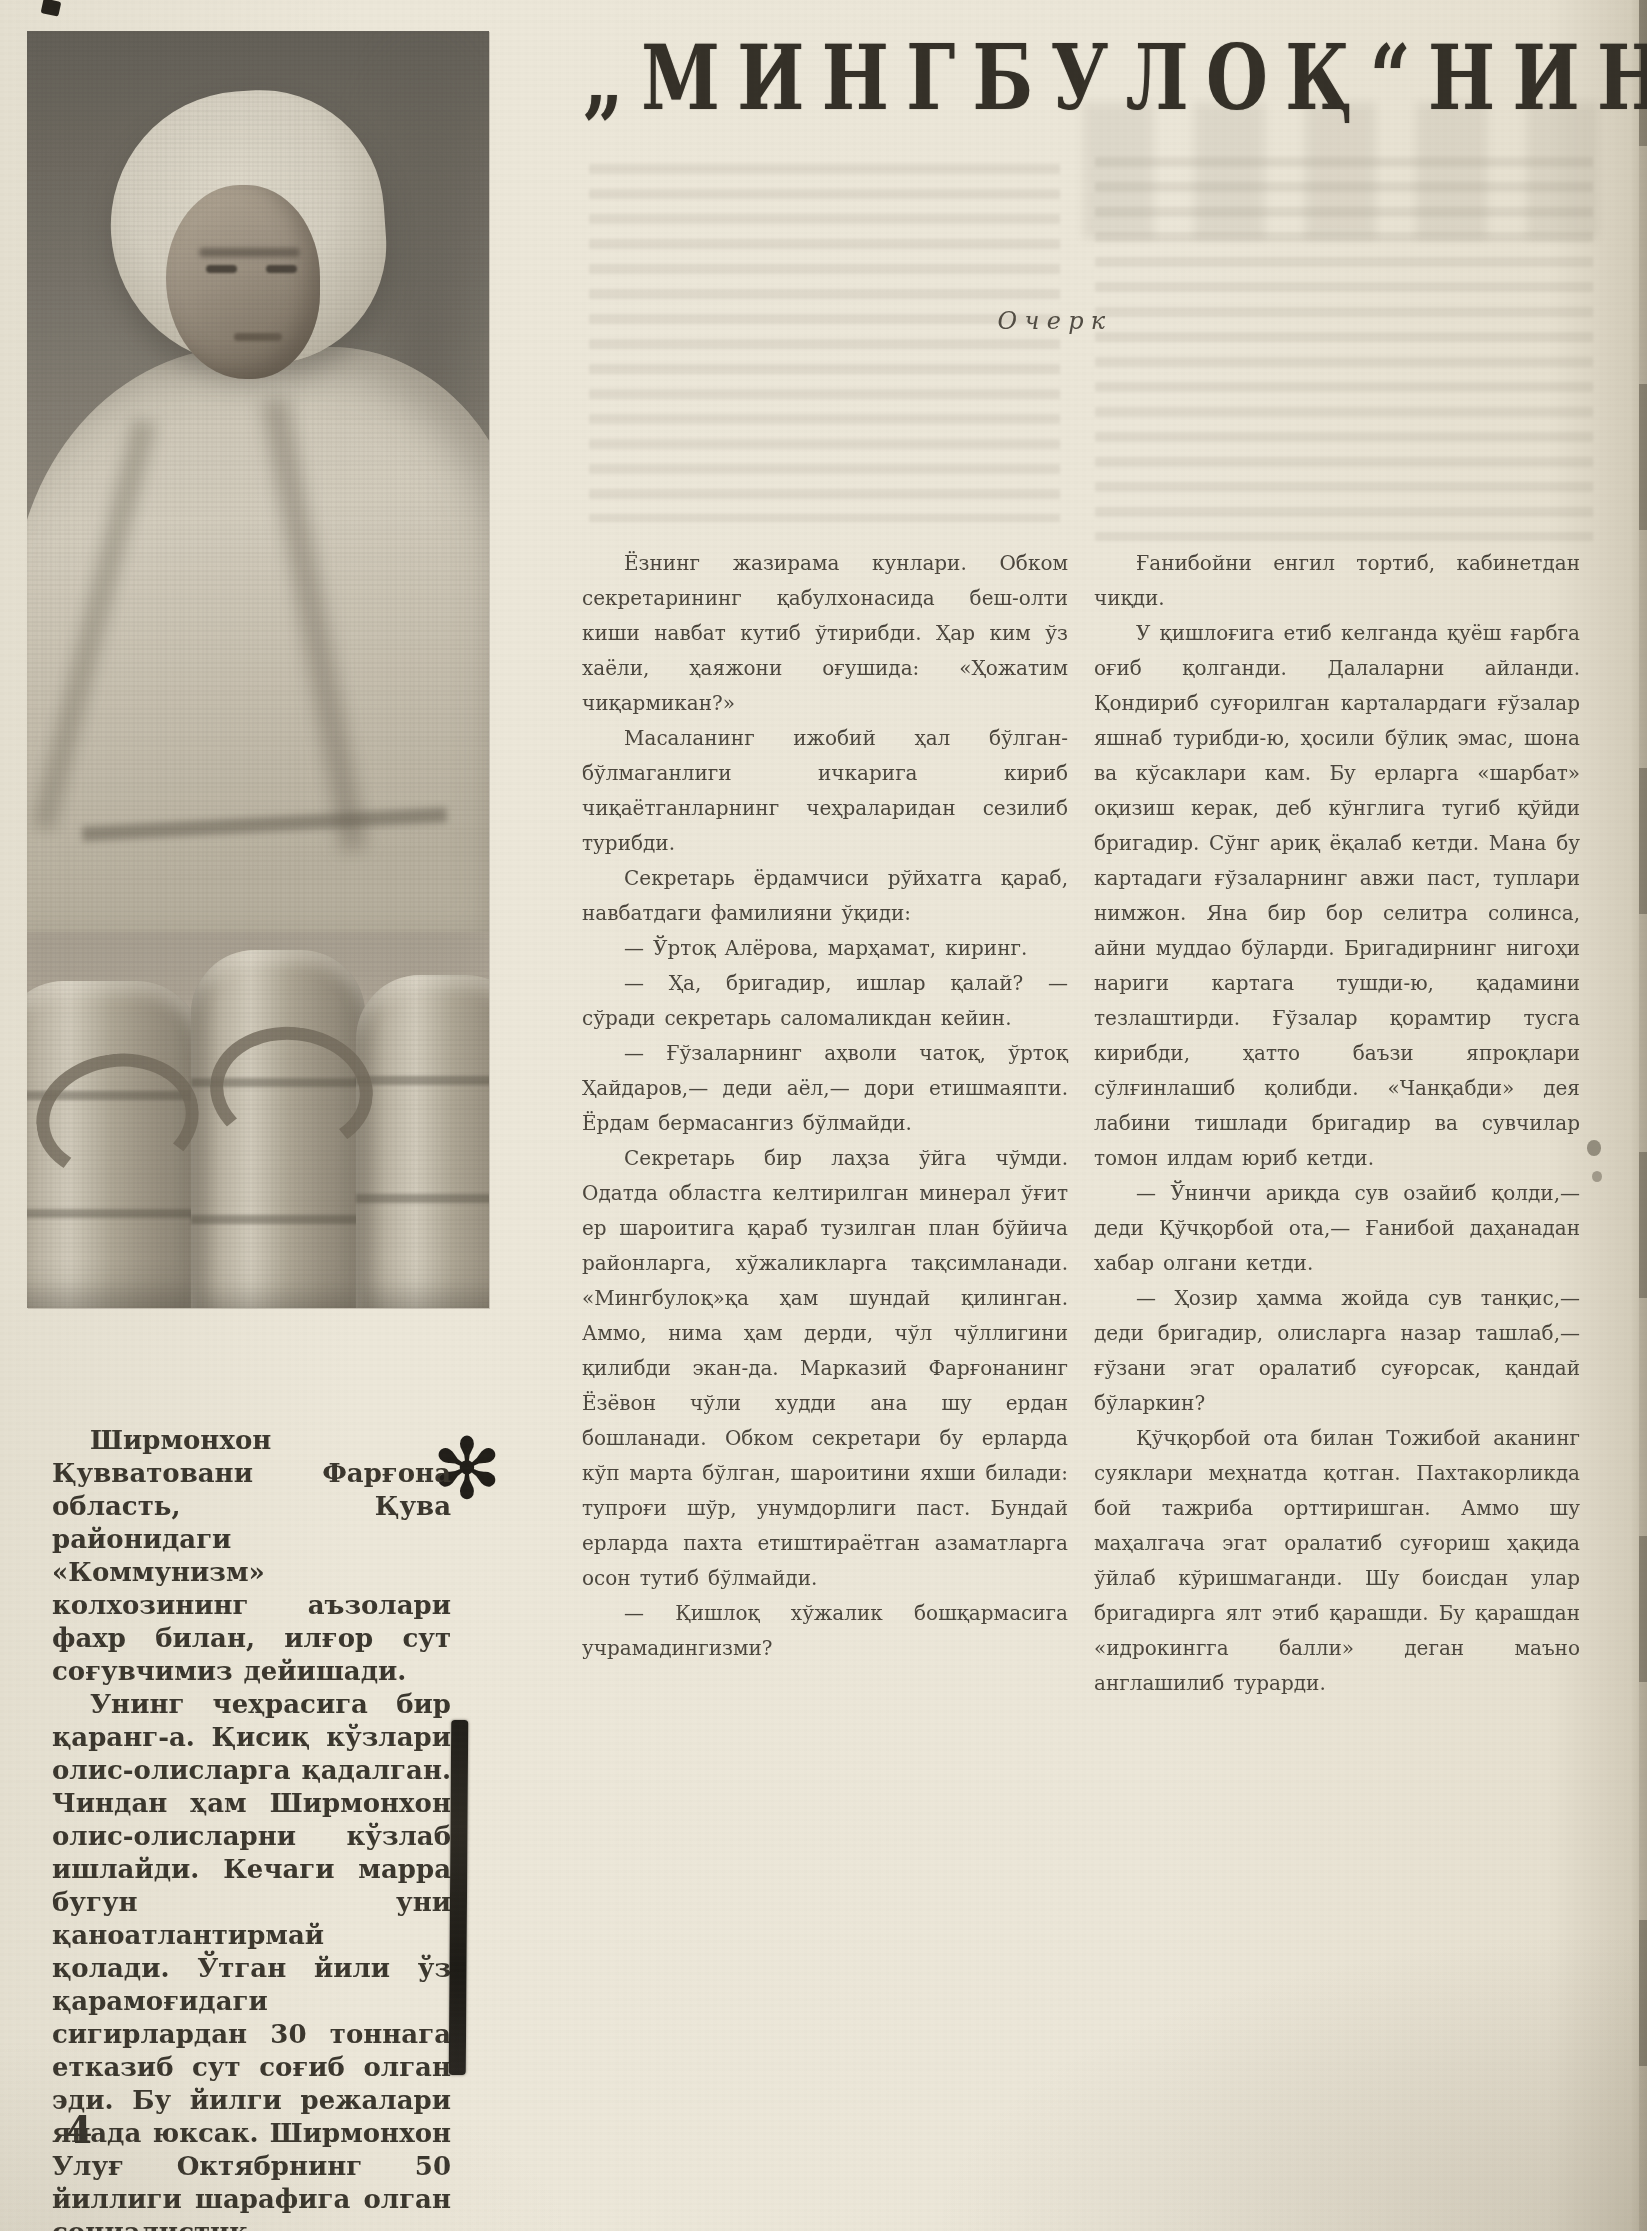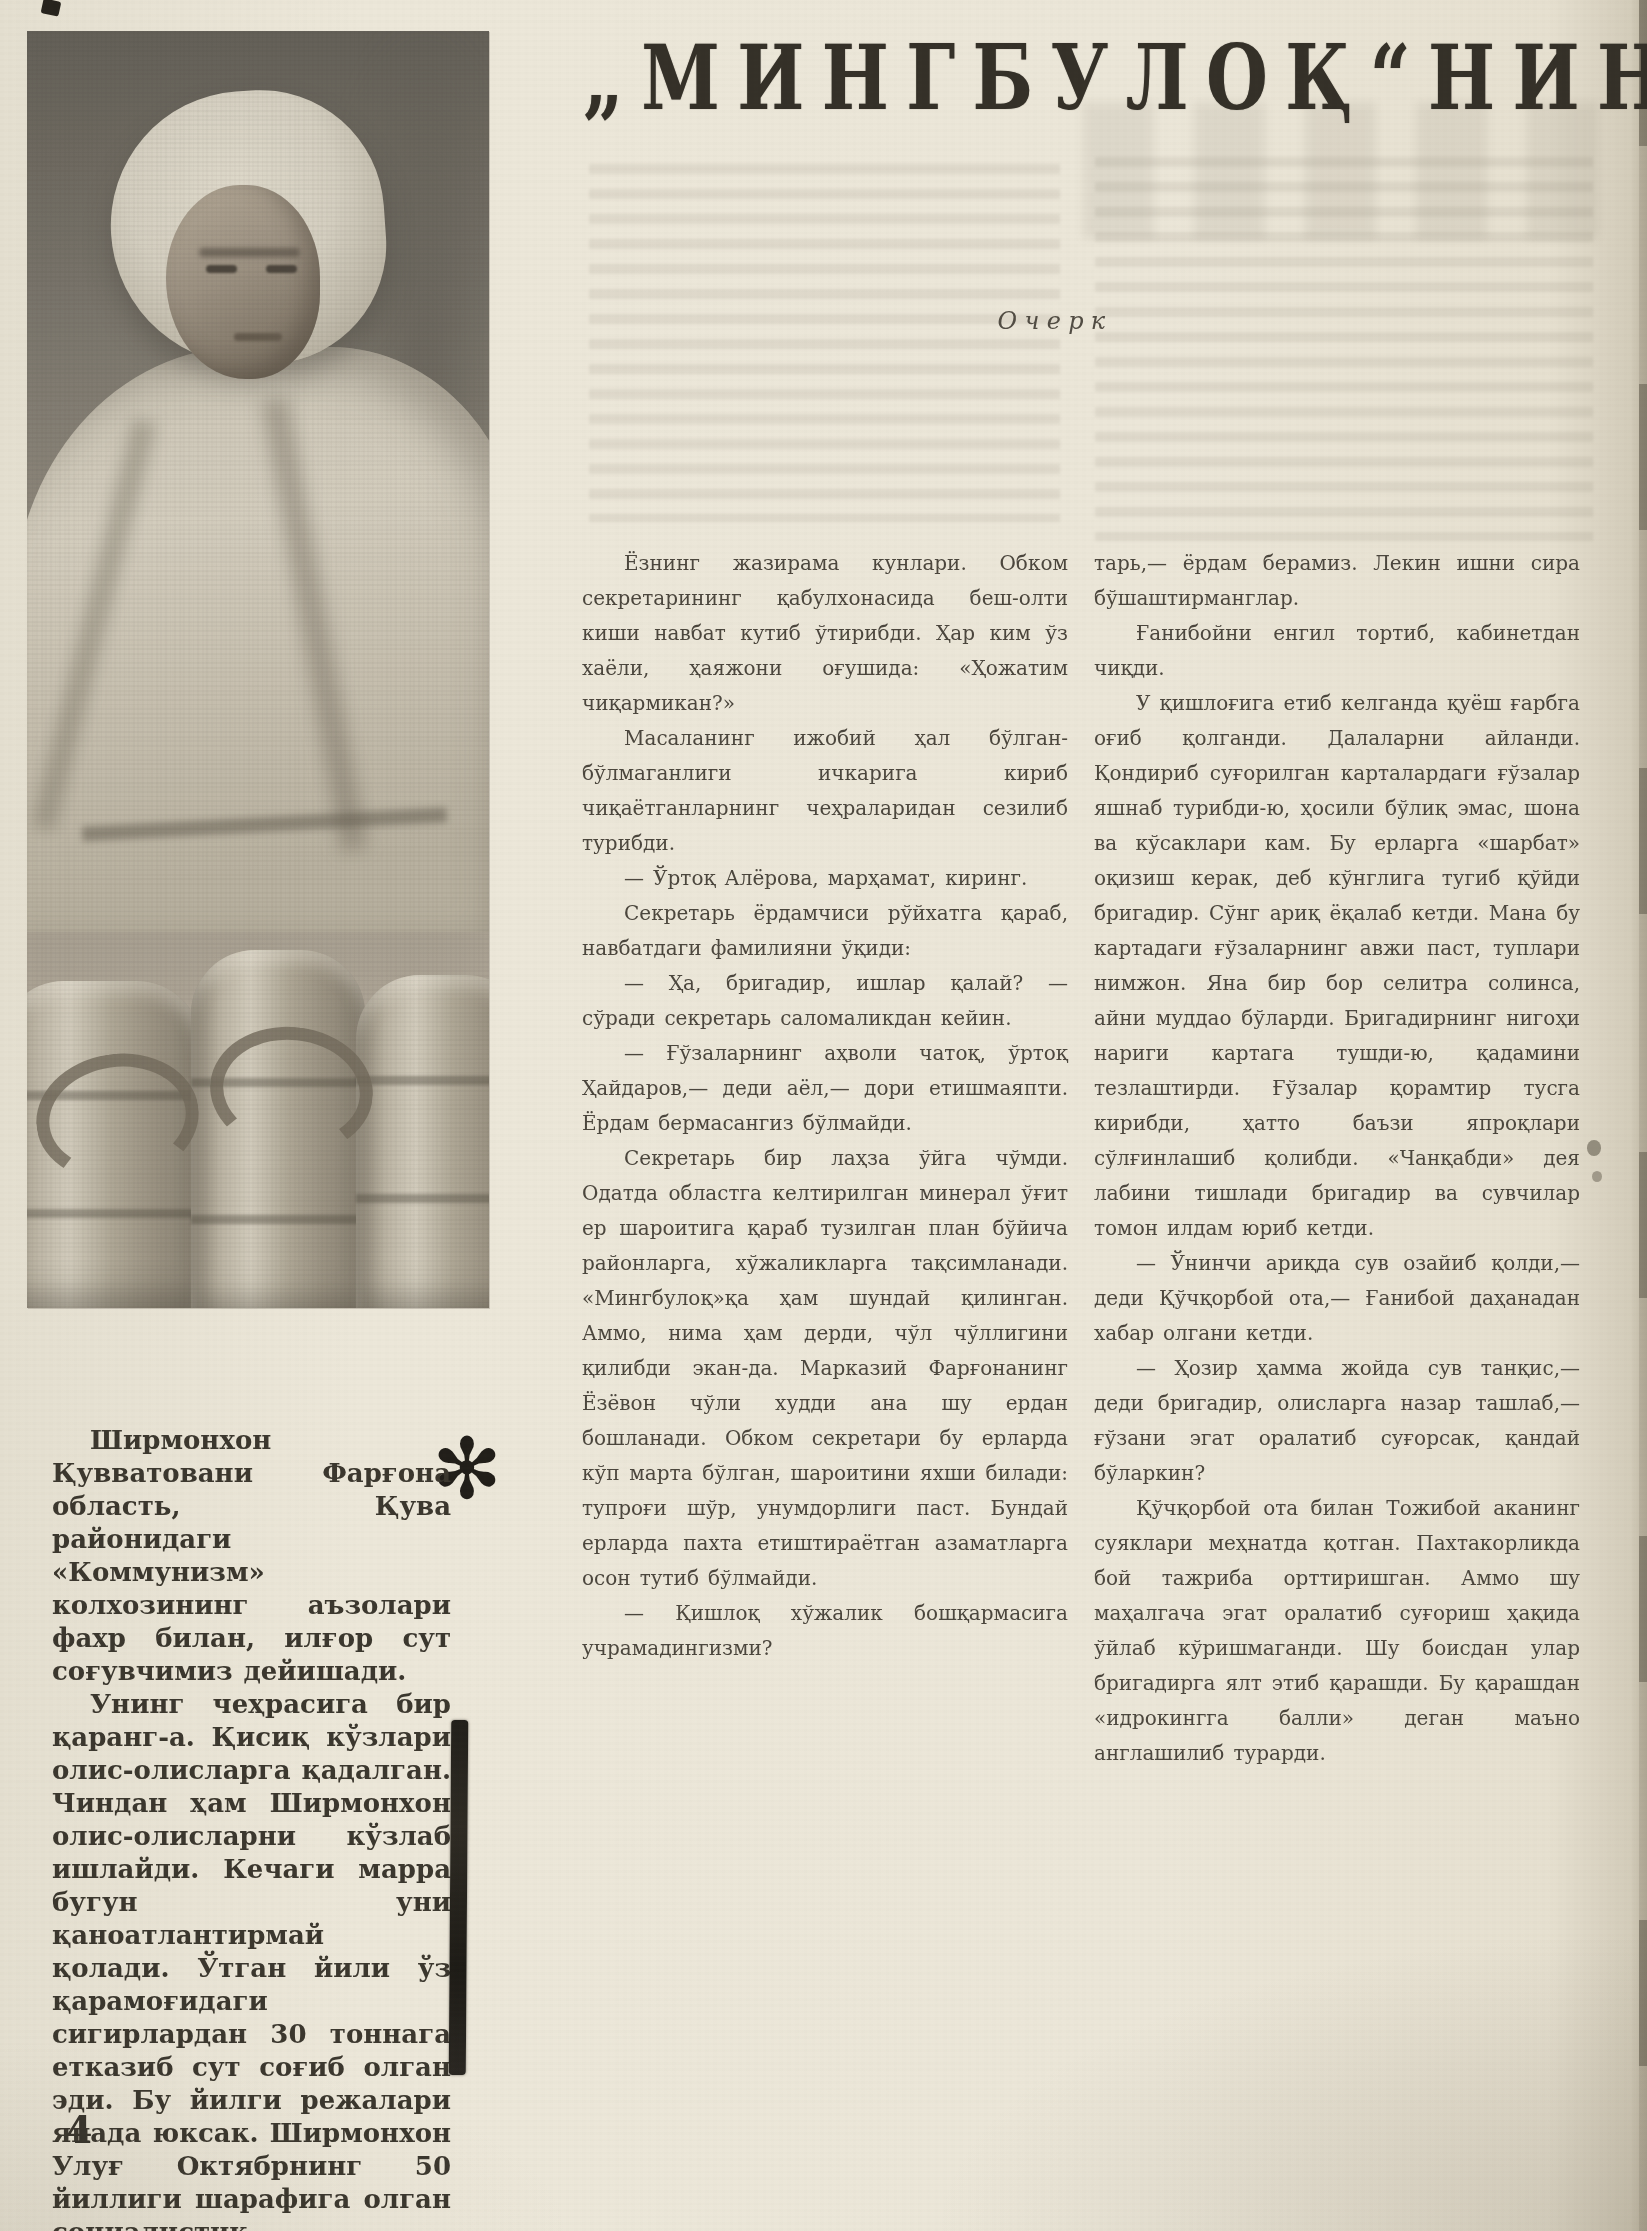--- a/index.html
+++ b/index.html
@@ -165,31 +165,30 @@
     <div class="handle h1"></div>
     <div class="handle h2"></div>
   </div>
   <div class="ph-halftone"></div>
   <div class="ph-tint"></div>
 </div>
 
 <div class="col col-left">
   <p class="para">Ёзнинг жазирама кунлари. Обком секретарининг қабулхонасида беш-олти киши навбат кутиб ўтирибди. Ҳар ким ўз хаёли, ҳаяжони оғушида: «Ҳожатим чиқармикан?»</p>
   <p class="para">Масаланинг ижобий ҳал бўлган-бўлмаганлиги ичкарига кириб чиқаётганларнинг чеҳраларидан сезилиб турибди.</p>
+  <p class="para">Секретарь ёрдамчиси рўйхатга қараб, навбатдаги фамилияни ўқиди:</p>
   <p class="para">— Ўртоқ Алёрова, марҳамат, киринг.</p>
-  <p class="para">Секретарь ёрдамчиси рўйхатга қараб, навбатдаги фамилияни ўқиди:</p>
   <p class="para">— Ҳа, бригадир, ишлар қалай? — сўради секретарь саломаликдан кейин.</p>
   <p class="para">— Ғўзаларнинг аҳволи чатоқ, ўртоқ Ҳайдаров,— деди аёл,— дори етишмаяпти. Ёрдам бермасангиз бўлмайди.</p>
   <p class="para">Секретарь бир лаҳза ўйга чўмди. Одатда областга келтирилган минерал ўғит ер шароитига қараб тузилган план бўйича районларга, хўжаликларга тақсимланади. «Мингбулоқ»қа ҳам шундай қилинган. Аммо, нима ҳам дерди, чўл чўллигини қилибди экан-да. Марказий Фарғонанинг Ёзёвон чўли худди ана шу ердан бошланади. Обком секретари бу ерларда кўп марта бўлган, шароитини яхши билади: тупроғи шўр, унумдорлиги паст. Бундай ерларда пахта етиштираётган азаматларга осон тутиб бўлмайди.</p>
   <p class="para">— Қишлоқ хўжалик бошқармасига учрамадингизми?</p>
 
 </div>
 
 <div class="col col-right">
-  <p class="para cont">тарь,— ёрдам берамиз. Лекин ишни сира бўшаштирманглар.</p>
   <p class="para">Ғанибойни енгил тортиб, кабинетдан чиқди.</p>
   <p class="para">У қишлоғига етиб келганда қуёш ғарбга оғиб қолганди. Далаларни айланди. Қондириб суғорилган карталардаги ғўзалар яшнаб турибди-ю, ҳосили бўлиқ эмас, шона ва кўсаклари кам. Бу ерларга «шарбат» оқизиш керак, деб кўнглига тугиб қўйди бригадир. Сўнг ариқ ёқалаб кетди. Мана бу картадаги ғўзаларнинг авжи паст, туплари нимжон. Яна бир бор селитра солинса, айни муддао бўларди. Бригадирнинг нигоҳи нариги картага тушди-ю, қадамини тезлаштирди. Ғўзалар қорамтир тусга кирибди, ҳатто баъзи япроқлари сўлғинлашиб қолибди. «Чанқабди» дея лабини тишлади бригадир ва сувчилар томон илдам юриб кетди.</p>
   <p class="para">— Ўнинчи ариқда сув озайиб қолди,— деди Қўчқорбой ота,— Ғанибой даҳанадан хабар олгани кетди.</p>
   <p class="para">— Ҳозир ҳамма жойда сув танқис,— деди бригадир, олисларга назар ташлаб,— ғўзани эгат оралатиб суғорсак, қандай бўларкин?</p>
   <p class="para">Қўчқорбой ота билан Тожибой аканинг суяклари меҳнатда қотган. Пахтакорликда бой тажриба орттиришган. Аммо шу маҳалгача эгат оралатиб суғориш ҳақида ўйлаб кўришмаганди. Шу боисдан улар бригадирга ялт этиб қарашди. Бу қарашдан «идрокингга балли» деган маъно англашилиб турарди.</p>
 </div>
 
 <div class="ornament">✻</div>
 <div class="caption">
   <p class="para">Ширмонхон Қувватовани Фарғона область, Қува районидаги «Коммунизм» колхозининг аъзолари фахр билан, илғор сут соғувчимиз дейишади.</p>

